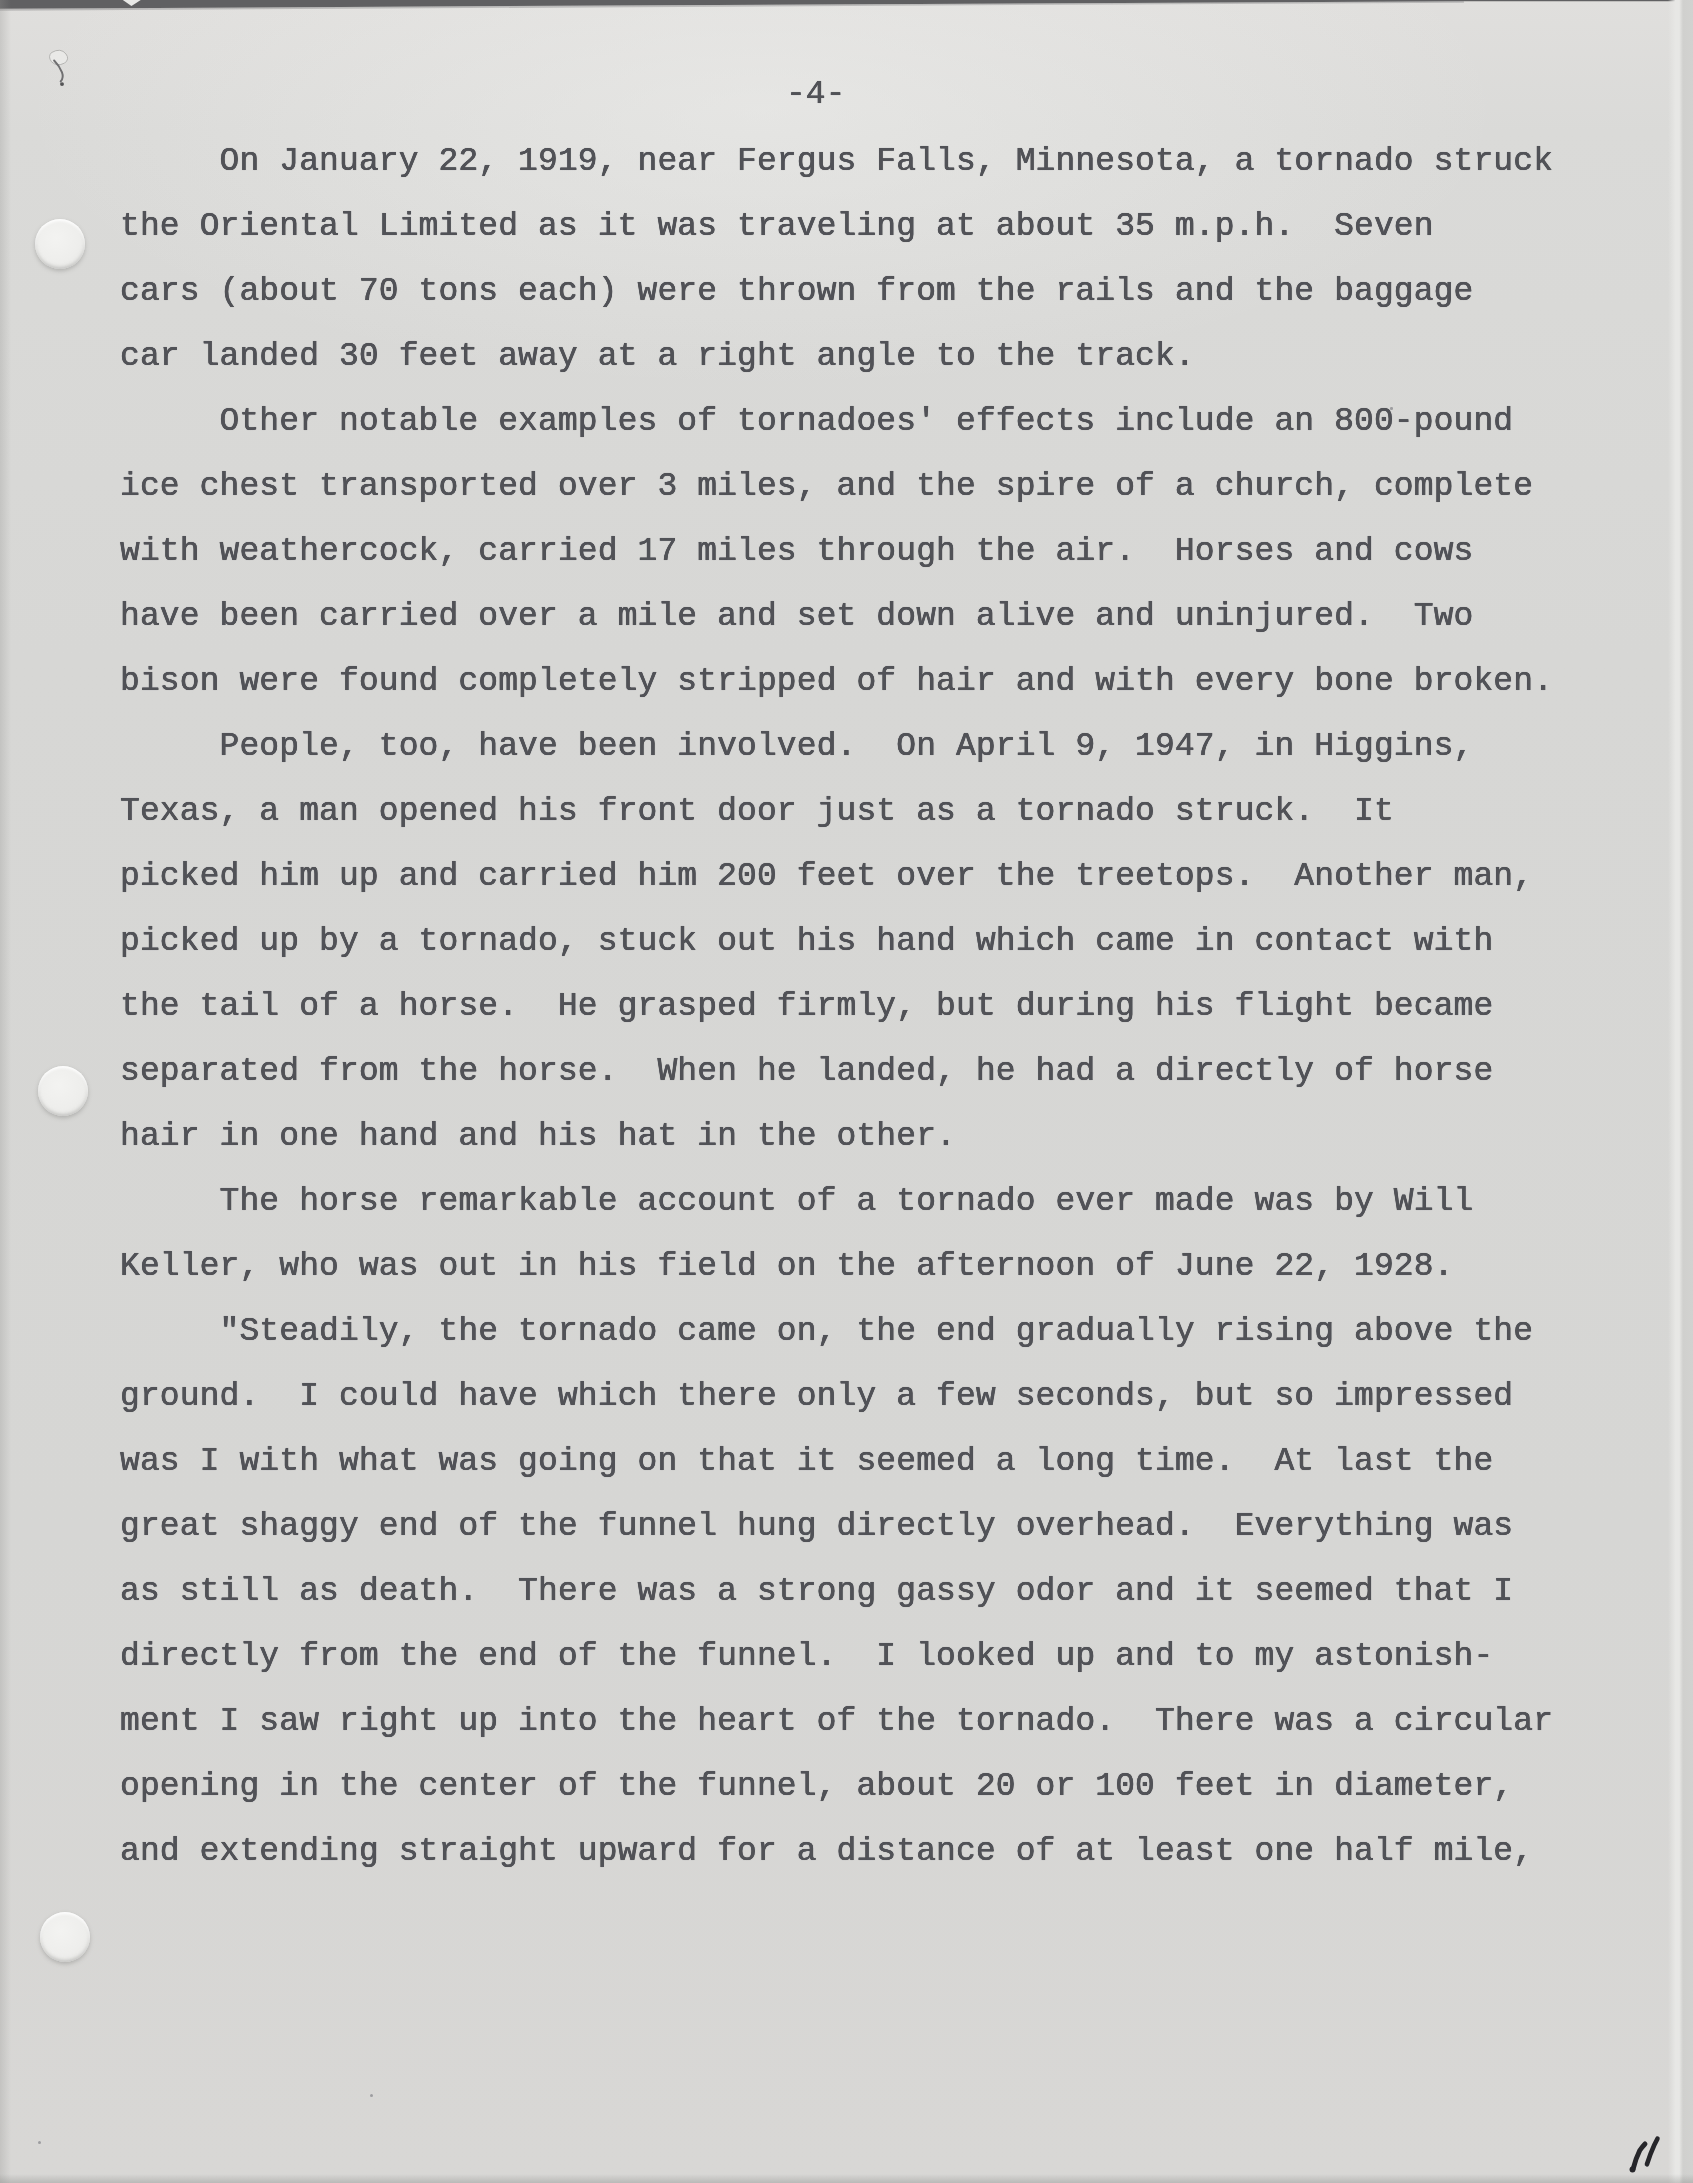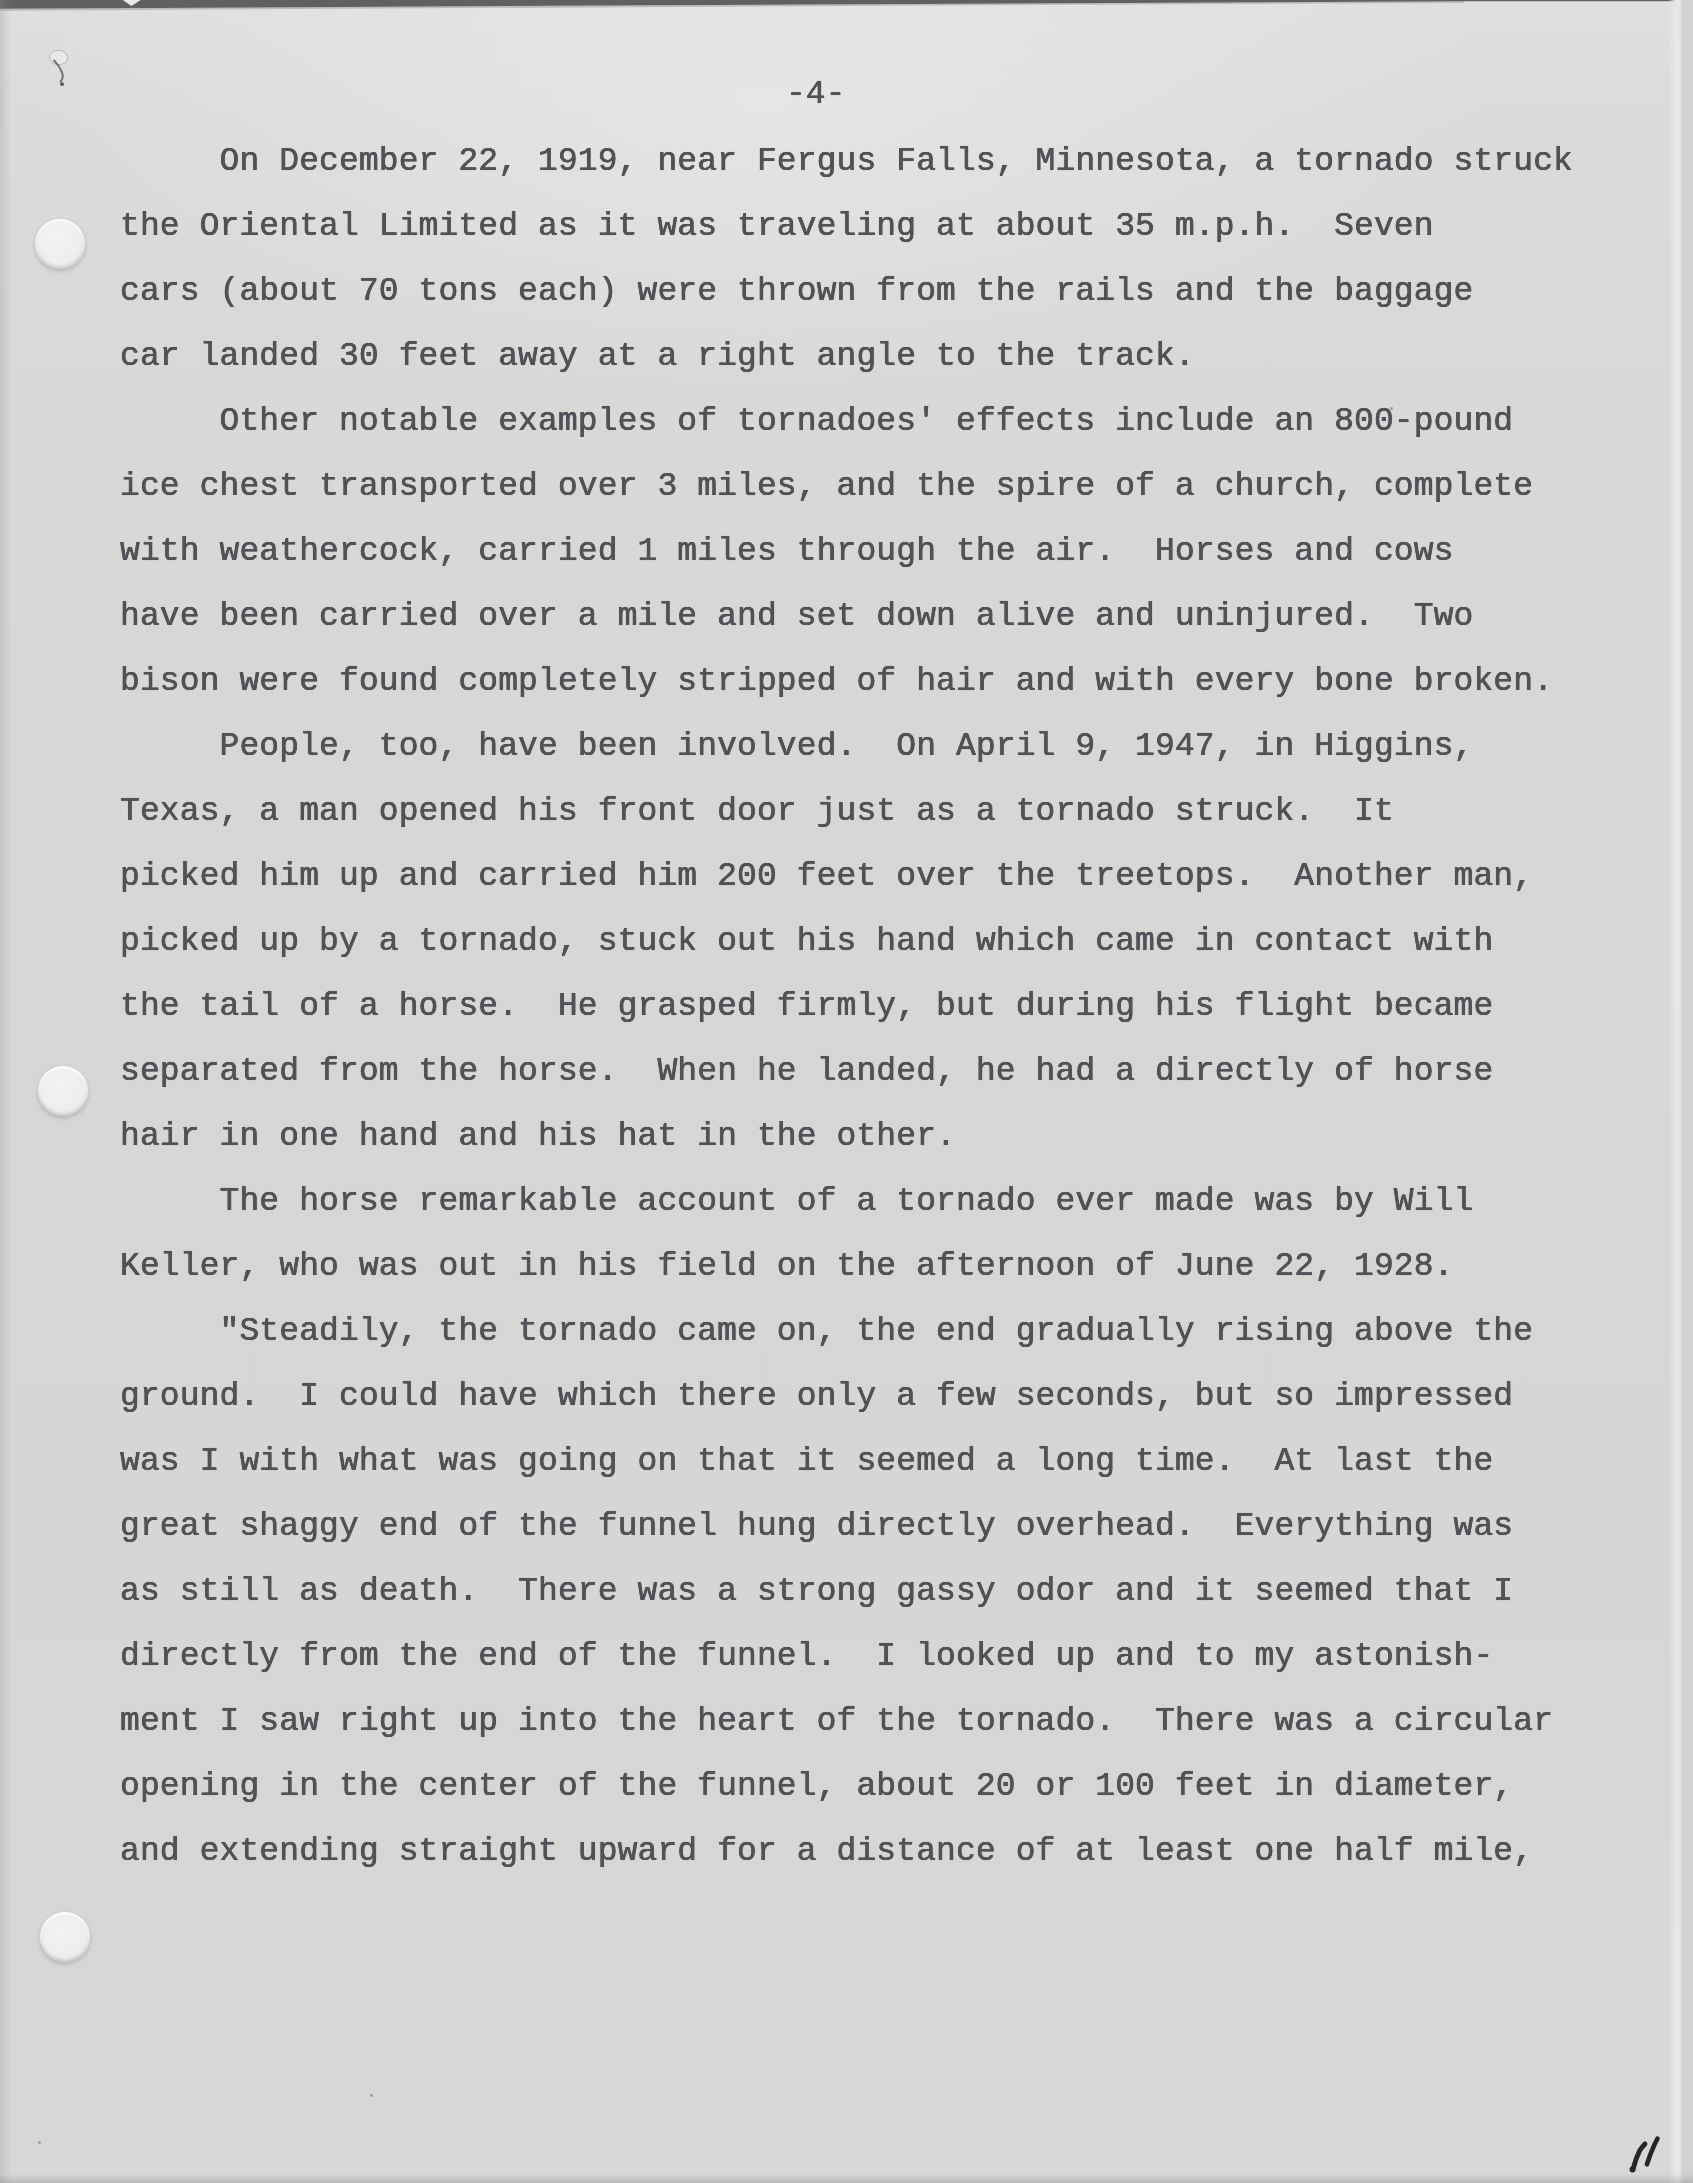--- a/index.html
+++ b/index.html
@@ -96,27 +96,27 @@
     <circle cx="30" cy="58" r="3" fill="#555557"></circle>
   </svg>
 
   <div class="hole hole-1"></div>
   <div class="hole hole-2"></div>
   <div class="hole hole-3"></div>
 
   <div class="pageno">-4-</div>
 
   <div class="textblock">
-    <div class="line">     On December 22, 1919, near Fergus Falls, Minnesota, a tornado struck</div>
+    <div class="line">     On January 22, 1919, near Fergus Falls, Minnesota, a tornado struck</div>
     <div class="line">the Oriental Limited as it was traveling at about 35 m.p.h.  Seven</div>
     <div class="line">cars (about 70 tons each) were thrown from the rails and the baggage</div>
     <div class="line">car landed 30 feet away at a right angle to the track.</div>
     <div class="line">     Other notable examples of tornadoes' effects include an 800-pound</div>
     <div class="line">ice chest transported over 3 miles, and the spire of a church, complete</div>
-    <div class="line">with weathercock, carried 1 miles through the air.  Horses and cows</div>
+    <div class="line">with weathercock, carried 17 miles through the air.  Horses and cows</div>
     <div class="line">have been carried over a mile and set down alive and uninjured.  Two</div>
     <div class="line">bison were found completely stripped of hair and with every bone broken.</div>
     <div class="line">     People, too, have been involved.  On April 9, 1947, in Higgins,</div>
     <div class="line">Texas, a man opened his front door just as a tornado struck.  It</div>
     <div class="line">picked him up and carried him 200 feet over the treetops.  Another man,</div>
     <div class="line">picked up by a tornado, stuck out his hand which came in contact with</div>
     <div class="line">the tail of a horse.  He grasped firmly, but during his flight became</div>
     <div class="line">separated from the horse.  When he landed, he had a directly of horse</div>
     <div class="line">hair in one hand and his hat in the other.</div>
     <div class="line">     The horse remarkable account of a tornado ever made was by Will</div>

